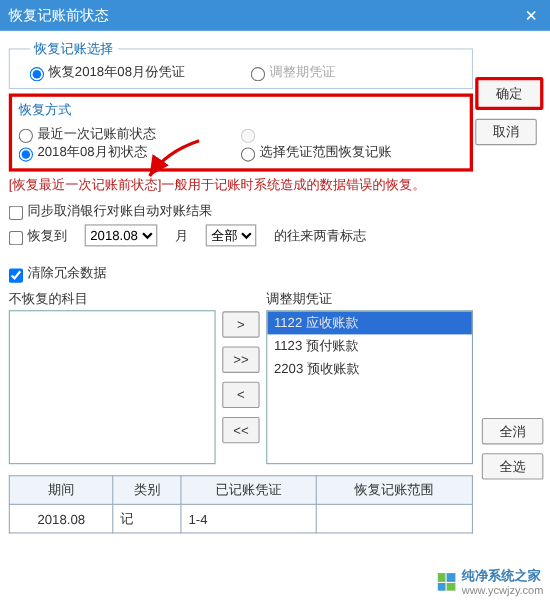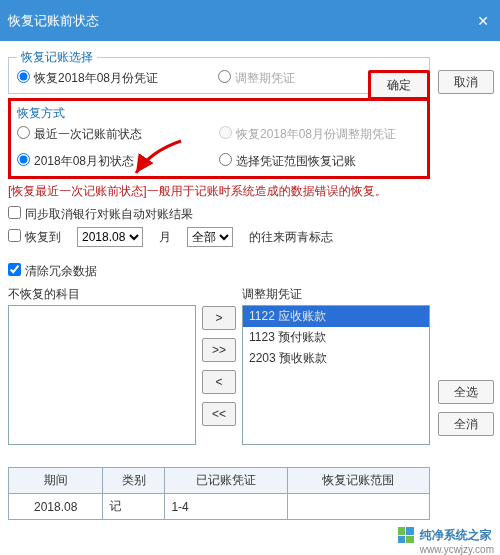--- a/index.html
+++ b/index.html
@@ -1,61 +1,61 @@
 <!DOCTYPE html>
 <html><head>
 <meta charset="utf-8">
 <style>
   * { box-sizing: border-box; font-family: "Microsoft YaHei", sans-serif; }
   body { margin: 0; width: 500px; height: 555px; background: #fff; font-size: 12px; color: #333; position: relative; }
-  .titlebar { height: 41px; background: #3b8fd6; color: #fff; display: flex; align-items: center; justify-content: space-between; padding: 0 8px; }
+  .titlebar { height: 28px; background: #3b8fd6; color: #fff; display: flex; align-items: center; justify-content: space-between; padding: 0 8px; }
   .titlebar .title { font-size: 13px; }
   .titlebar .close { width: 18px; height: 18px; display: flex; align-items: center; justify-content: center; cursor: pointer; font-size: 14px; }
   .content { position: relative; padding: 6px 70px 6px 8px; }
   
-  fieldset.sel { border: 1px solid #bcd; margin: 2px 0 4px 0; padding: 4px 8px 6px 8px; }
+  fieldset.sel { border: 1px solid #bcd; margin: 2px 0 4px 0; padding: 4px 8px 6px 18px; }
   fieldset.sel legend { color: #1a6fb5; padding: 0 4px; font-size: 12px; }
   .row { display: flex; align-items: center; gap: 6px; }
   .row.wide { justify-content: flex-start; }
-  .radio, .chk { display: flex; align-items: flex-start; gap: 4px; }
+  .radio, .chk { display: flex; align-items: flex-end; gap: 4px; }
   input[type=radio], input[type=checkbox] { margin: 0; }
   
   .red-box { border: 3px solid #d00; padding: 4px 6px 6px 6px; margin: 0 0 4px 0; position: relative; }
   .red-box .legend { color: #1a6fb5; position: relative; top: 0; margin-bottom: 4px; }
-  .opt-grid { display: grid; grid-template-columns: 1fr 1fr; row-gap: 10px; margin-top: 4px; }
+  .opt-grid { display: grid; grid-template-columns: 1fr 1fr; row-gap: 0; margin-top: 4px; }
   .grey { color: #aaa; }
   
   .arrow { position: absolute; left: 120px; top: 40px; pointer-events: none; }
   .arrow svg { overflow: visible; }
   
   .desc { color: #b91c1c; margin: 4px 0 6px 0; font-size: 12px; display: flex; align-items: center; }
   
   .line2 { display: flex; align-items: center; gap: 16px; margin: 4px 0; flex-wrap: wrap; }
   select { border: 1px solid #999; height: 20px; font-size: 12px; background: #fff; }
   
   .transfer { display: flex; gap: 6px; margin-top: 6px; }
   .listcol { flex: 1; }
   .listlabel { font-size: 12px; margin-bottom: 2px; }
   .listbox { border: 1px solid #8aa; height: 140px; width: 100%; background: #fff; overflow: auto; }
   .listbox .item { padding: 2px 6px; white-space: nowrap; font-size: 12px; }
   .listbox .item.sel { background: #2a6fd6; color: #e5e5e5; }
   .btncol { display: flex; flex-direction: column; gap: 8px; justify-content: center; }
   .tbtn { width: 34px; height: 24px; border: 1px solid #999; background: #f3f3f3; border-radius: 2px; cursor: pointer; display: flex; align-items: center; justify-content: center; }
   
-  table.grid { border-collapse: collapse; width: 100%; margin-top: 22px; }
+  table.grid { border-collapse: collapse; width: 100%; margin-top: 10px; }
   table.grid th, table.grid td { border: 1px solid #9ab; padding: 4px 6px; font-size: 12px; text-align: center; }
   table.grid th { background: #eef4fa; font-weight: normal; }
   table.grid td.left { text-align: left; }
   
-  .rightbtns { position: absolute; right: 6px; top: 70px; display: flex; flex-direction: row; gap: 8px; }
+  .rightbtns { position: absolute; right: 6px; top: 70px; display: flex; flex-direction: column; gap: 8px; }
   .rightbtns2 { position: absolute; right: 6px; top: 380px; display: flex; flex-direction: column; gap: 8px; }
   .btn { width: 56px; height: 24px; border: 1px solid #999; background: #f6f6f6; border-radius: 2px; cursor: pointer; display: flex; align-items: center; justify-content: center; font-size: 12px; }
   .btn-red { border: 3px solid #d00; width: 62px; height: 30px; }
   
-  .watermark { position: absolute; bottom: 0; right: 6px; display: flex; gap: 6px; font-size: 12px; color: #4b91c7; }
+  .watermark { position: absolute; bottom: 12px; right: 6px; display: flex; align-items: center; gap: 6px; font-size: 12px; color: #4b91c7; }
   .wm-box { width: 16px; height: 16px; display: grid; grid-template-columns: 1fr 1fr; grid-template-rows: 1fr 1fr; gap: 1px; }
   .wm-box span:nth-child(1){background:#6fbf4b;} .wm-box span:nth-child(2){background:#3d99d8;} .wm-box span:nth-child(3){background:#3d99d8;} .wm-box span:nth-child(4){background:#6fbf4b;}
 </style>
 </head>
 <body>
 
 <div class="titlebar">
   <span class="title">恢复记账前状态</span>
   <span class="close">✕</span>
 </div>
@@ -77,21 +77,20 @@
 
   <div class="red-box">
     <div class="legend">恢复方式</div>
     <div class="opt-grid">
       <label class="radio">
         <input type="radio" name="m" style="">
         <span>最近一次记账前状态</span>
       </label>
       <label class="radio grey">
         <input type="radio" name="m" disabled="" style="">
-        <span>恢复2018年08月份调整期凭证</span>
       </label>
       <label class="radio">
         <input type="radio" name="m" checked="" style="">
         <span>2018年08月初状态</span>
       </label>
       <label class="radio">
         <input type="radio" name="m" style="">
         <span>选择凭证范围恢复记账</span>
       </label>
     </div>
@@ -169,22 +168,22 @@
       </tr>
     </tbody>
   </table>
 </div>
 
 <div class="rightbtns">
   <div class="btn btn-red">确定</div>
   <div class="btn">取消</div>
 </div>
 <div class="rightbtns2">
+  <div class="btn">全消</div>
   <div class="btn">全选</div>
-  <div class="btn">全消</div>
 </div>
 
 <div class="watermark">
   <div class="wm-box">
       <span></span>
       <span></span>
       <span></span>
       <span></span>
     </div>
   <div>

